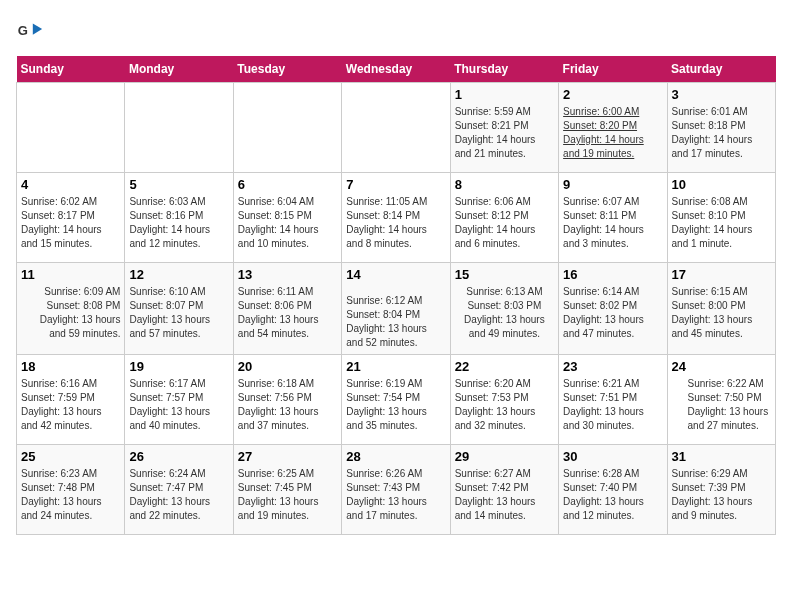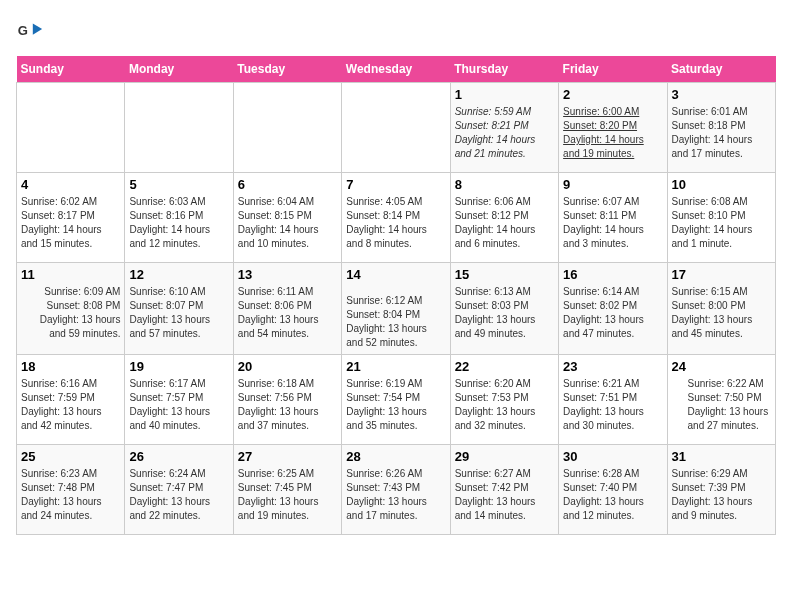--- a/index.html
+++ b/index.html
@@ -43,21 +43,21 @@
     .location {
       font-size: 15px;
       color: #555;
     }
     table {
       width: 100%;
       border-collapse: collapse;
       font-size: 11px;
     }
     thead th {
-      background-color: #ec4899;
+      background-color: #be185d;
       color: #fff;
       padding: 6px 4px;
       text-align: left;
       font-size: 12px;
       font-weight: bold;
     }
     tbody td {
       border: 1px solid #ccc;
       vertical-align: top;
       padding: 4px;
@@ -116,21 +116,21 @@
       </tr>
   </thead>
   <tbody id="calendar-body">
       <tr>
         <td class="empty-cell"></td>
         <td class="empty-cell"></td>
         <td class="empty-cell"></td>
         <td class="empty-cell"></td>
         <td>
           <span class="day-number">1</span>
-          <div class="day-info" style="white-space: pre-line; font-style: italic;">Sunrise: 5:59 AM
+          <div class="day-info" style="white-space: pre-line;">Sunrise: 5:59 AM
 Sunset: 8:21 PM
 Daylight: 14 hours
 and 21 minutes.</div>
         </td>
         <td>
           <span class="day-number">2</span>
           <div class="day-info" style="white-space: pre-line; text-decoration: underline;">Sunrise: 6:00 AM
 Sunset: 8:20 PM
 Daylight: 14 hours
 and 19 minutes.</div>
@@ -160,21 +160,21 @@
         </td>
         <td>
           <span class="day-number">6</span>
           <div class="day-info" style="white-space: pre-line;">Sunrise: 6:04 AM
 Sunset: 8:15 PM
 Daylight: 14 hours
 and 10 minutes.</div>
         </td>
         <td>
           <span class="day-number">7</span>
-          <div class="day-info" style="white-space: pre-line;">Sunrise: 4:05 AM
+          <div class="day-info" style="white-space: pre-line;">Sunrise: 11:05 AM
 Sunset: 8:14 PM
 Daylight: 14 hours
 and 8 minutes.</div>
         </td>
         <td>
           <span class="day-number">8</span>
           <div class="day-info" style="white-space: pre-line;">Sunrise: 6:06 AM
 Sunset: 8:12 PM
 Daylight: 14 hours
 and 6 minutes.</div>
@@ -218,21 +218,21 @@
         </td>
         <td>
           <span class="day-number">14</span>
           <div class="day-info" style="white-space: pre-line; margin-top: 12px;">Sunrise: 6:12 AM
 Sunset: 8:04 PM
 Daylight: 13 hours
 and 52 minutes.</div>
         </td>
         <td>
           <span class="day-number">15</span>
-          <div class="day-info" style="white-space: pre-line;">Sunrise: 6:13 AM
+          <div class="day-info" style="white-space: pre-line; text-align: center;">Sunrise: 6:13 AM
 Sunset: 8:03 PM
 Daylight: 13 hours
 and 49 minutes.</div>
         </td>
         <td>
           <span class="day-number">16</span>
           <div class="day-info" style="white-space: pre-line;">Sunrise: 6:14 AM
 Sunset: 8:02 PM
 Daylight: 13 hours
 and 47 minutes.</div>

